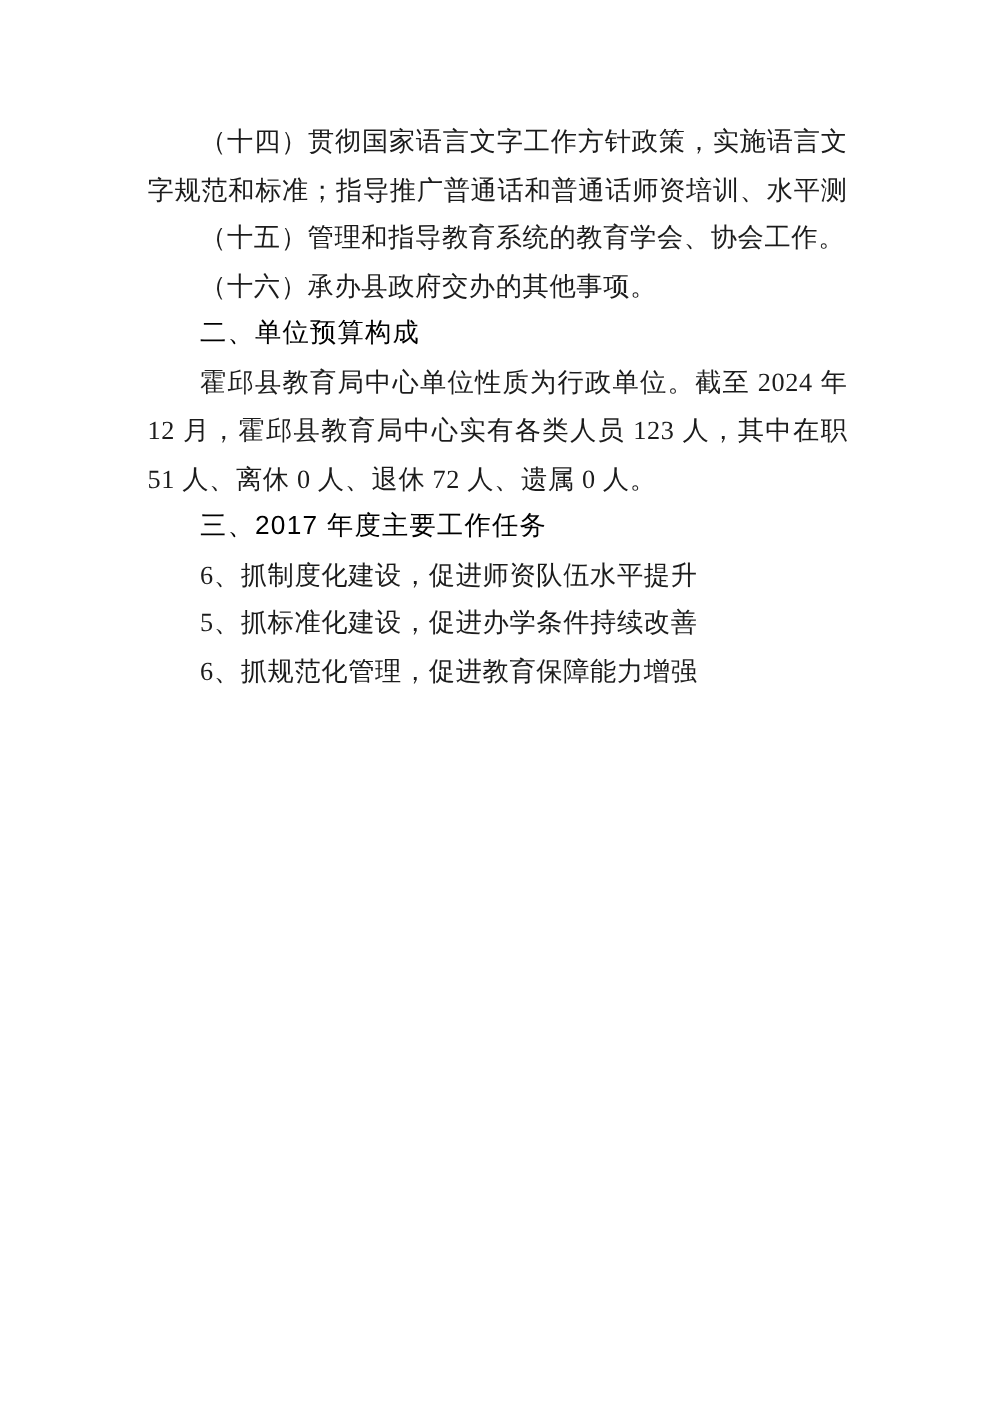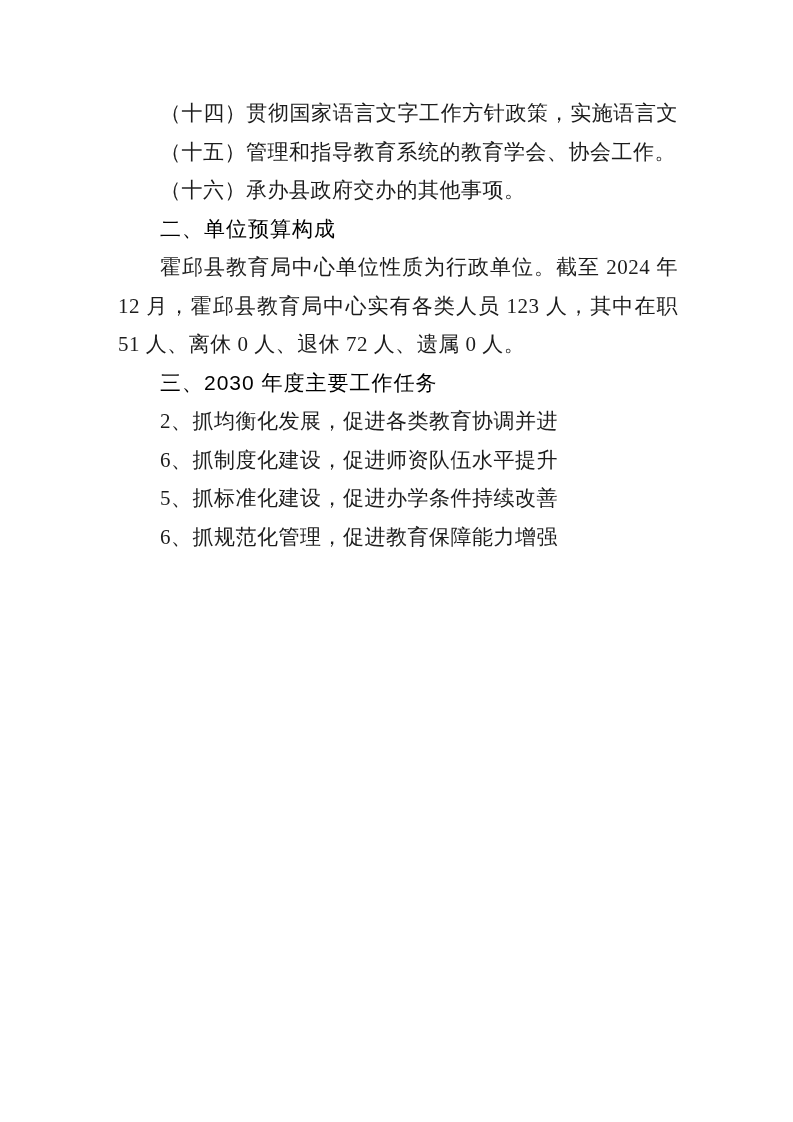--- a/index.html
+++ b/index.html
@@ -54,28 +54,28 @@
     word-spacing: 6px;
   }
 </style>
 </head>
 <body>
 
 <div class="page">
 
   <div class="content">
     <div class="line indent fill">（十四）贯彻国家语言文字工作方针政策，实施语言文</div>
+    <div class="line fill">字规范和标准；指导推广普通话和普通话师资培训、水平测</div>
     <div class="line indent">（十五）管理和指导教育系统的教育学会、协会工作。</div>
     <div class="line indent">（十六）承办县政府交办的其他事项。</div>
     <div class="line indent heading">二、单位预算构成</div>
     <div class="line indent fill">霍邱县教育局中心单位性质为行政单位。截至 2024 年</div>
     <div class="line fill">12 月，霍邱县教育局中心实有各类人员 123 人，其中在职</div>
     <div class="line">51 人、离休 0 人、退休 72 人、遗属 0 人。</div>
-    <div class="line indent heading">三、2030 年度主要工作任务</div>
-    <div class="line indent">2、抓均衡化发展，促进各类教育协调并进</div>
+    <div class="line indent heading">三、2017 年度主要工作任务</div>
     <div class="line indent">6、抓制度化建设，促进师资队伍水平提升</div>
     <div class="line indent">5、抓标准化建设，促进办学条件持续改善</div>
     <div class="line indent">6、抓规范化管理，促进教育保障能力增强</div>
   </div>
 
   <div class="page-number">– 6 –</div>
 
 </div>
 
 </body></html>

